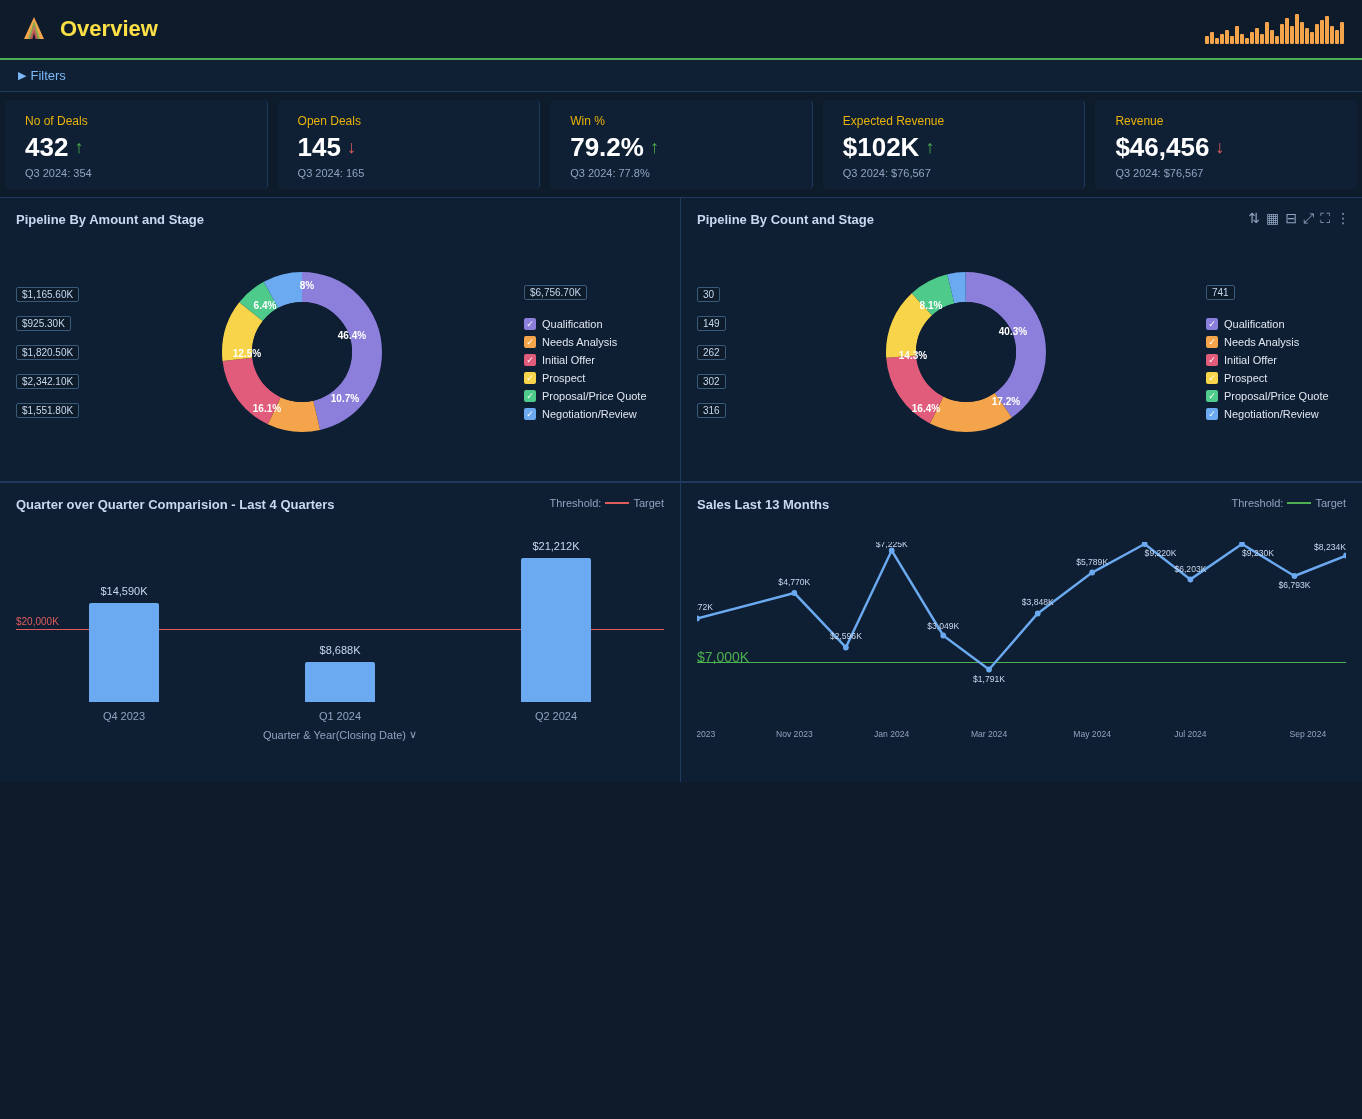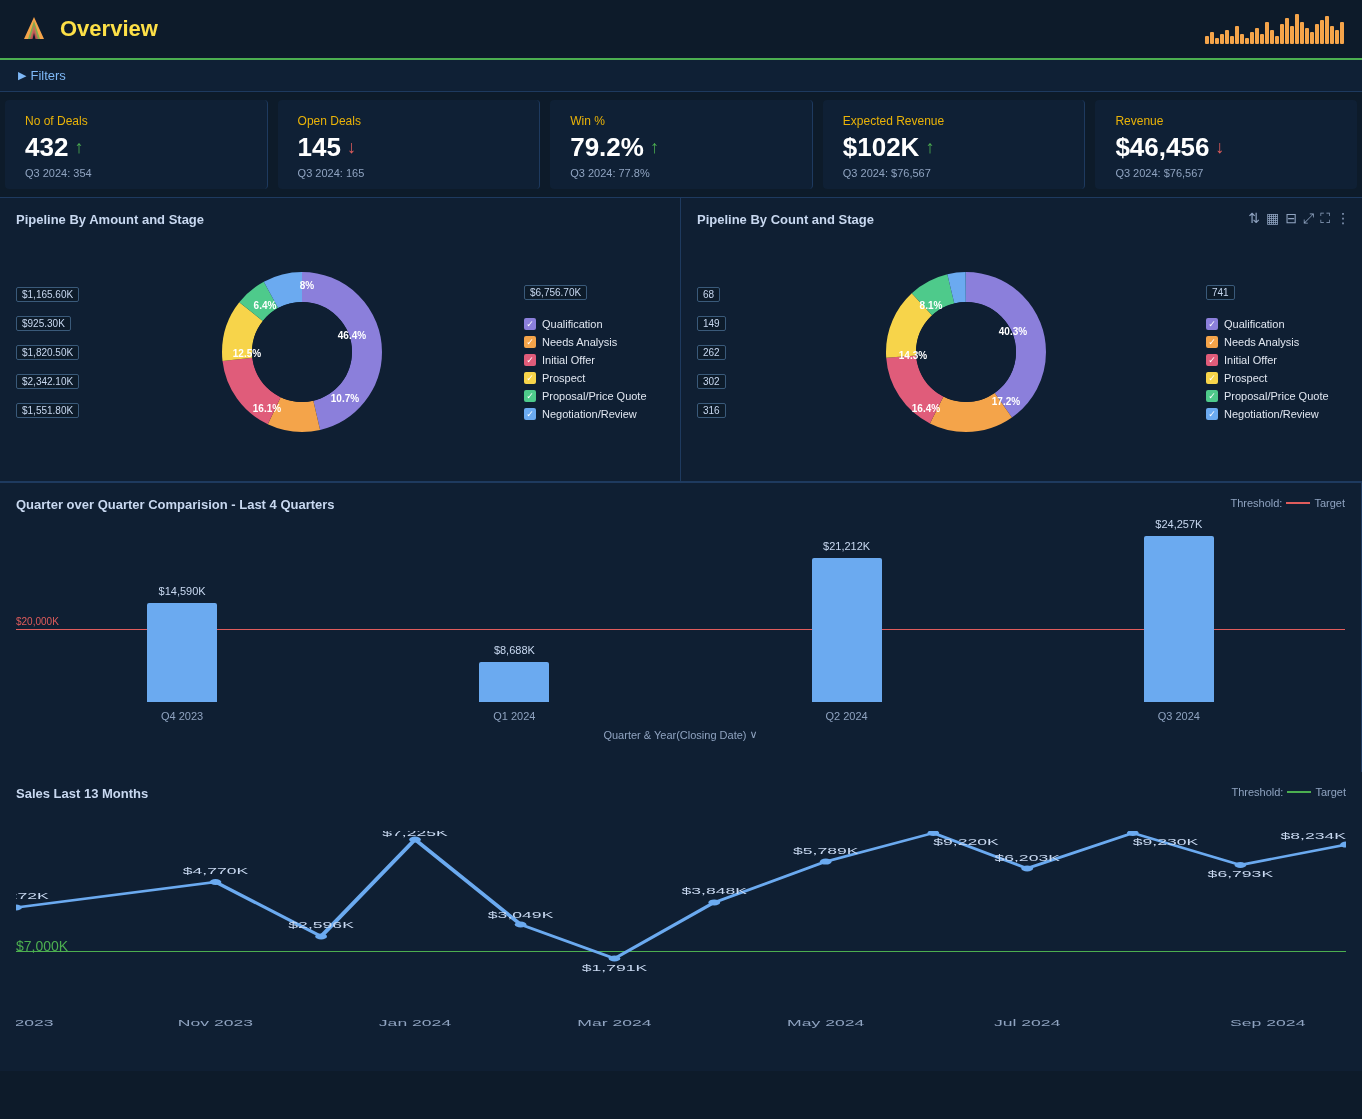--- a/index.html
+++ b/index.html
@@ -144,21 +144,21 @@
       display: flex; align-items: center; justify-content: center;
     }
     .legend-swatch-check { font-size: 9px; color: #fff; }
 
     
     .donut-svg-wrap { position: relative; display: flex; align-items: center; justify-content: center; }
 
     
     .bottom-charts {
       display: grid;
-      grid-template-columns: 1fr;
+      grid-template-columns: 1fr 1fr;
       gap: 0;
     }
     .bottom-panel {
       background: #0f1f33;
       padding: 14px 16px 10px 16px;
       border-right: 1px solid #1e3a5f;
       position: relative;
     }
     .bottom-panel:last-child { border-right: none; }
     .bottom-panel-title {
@@ -415,21 +415,21 @@
       <span>▦</span>
       <span>⊟</span>
       <span>⤢</span>
       <span>⛶</span>
       <span>⋮</span>
     </div>
     <div class="donut-area">
 
       <div class="donut-labels-left">
         <div class="donut-label-item">
-          <span class="lval">68</span>
+          <span class="lval">30</span>
         </div>
         <div class="donut-label-item">
           <span class="lval">149</span>
         </div>
         <div class="donut-label-item">
           <span class="lval">262</span>
         </div>
         <div class="donut-label-item">
           <span class="lval">302</span>
         </div>
@@ -540,26 +540,20 @@
           <div class="bar-xlabel">Q1 2024</div>
         </div>
 
         <div class="bar-col">
           <div class="bar-rect" style="height: 144px; position:relative;">
             <span class="bar-value">$21,212K</span>
           </div>
           <div class="bar-xlabel">Q2 2024</div>
         </div>
 
-        <div class="bar-col">
-          <div class="bar-rect" style="height: 166px; position:relative;">
-            <span class="bar-value">$24,257K</span>
-          </div>
-          <div class="bar-xlabel">Q3 2024</div>
-        </div>
       </div>
       <div class="xaxis-label">
         <span>Quarter &amp; Year(Closing Date)</span>
         <span>∨</span>
       </div>
     </div>
   </div>
 
   <div class="bottom-panel">
     <div class="bottom-panel-title">Sales Last 13 Months</div>

